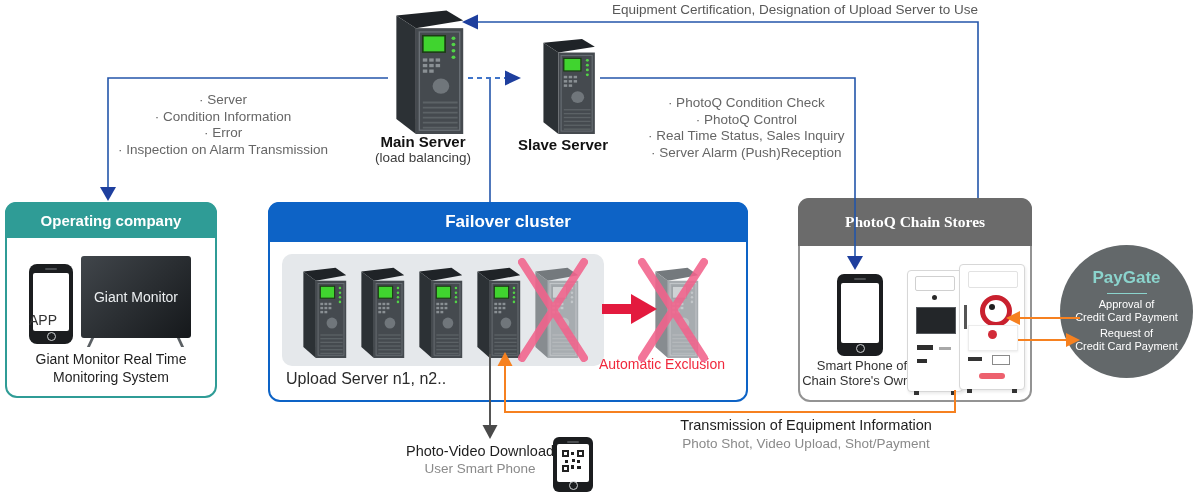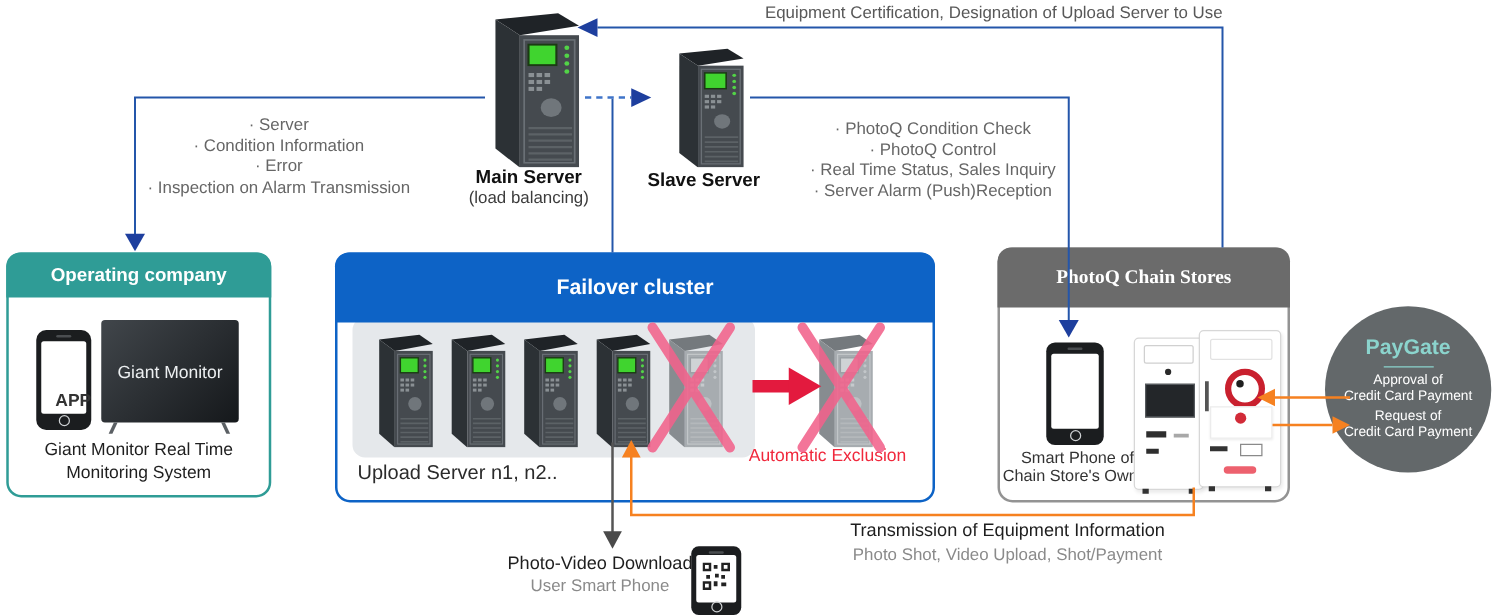--- a/index.html
+++ b/index.html
@@ -11,41 +11,41 @@
   .dark{color:#1e1e1e;}
   .sub{color:#8a8a8a;}
 
   
   .panel{position:absolute;background:#fff;border-radius:12px;z-index:10;box-sizing:border-box;}
   .panel-header{position:absolute;top:-2px;left:-2px;right:-2px;display:flex;align-items:center;
                 justify-content:center;color:#fff;font-weight:bold;border-radius:11px 11px 0 0;z-index:2;}
   .op-box{left:5px;top:202px;width:212px;height:196px;border:2px solid #2f9c96;}
   .op-box .panel-header{height:36px;background:#2f9c96;font-size:15px;}
   .fo-box{left:268px;top:202px;width:480px;height:200px;border:2px solid #0d63c6;}
-  .fo-box .panel-header{height:56px;background:#0d63c6;font-size:17px;}
+  .fo-box .panel-header{height:40px;background:#0d63c6;font-size:17px;}
   .pq-box{left:798px;top:198px;width:234px;height:204px;border:2px solid #939393;}
   .pq-box .panel-header{height:48px;background:#6b6b6b;font-size:15.5px;font-family:Liberation Serif, serif;}
 
   
   .cluster-zone{position:absolute;left:12px;top:50px;width:322px;height:112px;background:#e5e8eb;border-radius:10px;}
   .srv{position:absolute;z-index:12;}
   .srv-dark{--top:#1f2327;--side:#2c3135;--front:#454a4f;--screen:#40d42f;--screenb:#1b3a14;
             --led:#52d447;--btn:#8a9094;--spk:#70767b;--vent:#5c6266;--edge:#6a7076;}
   .srv-gray{--top:#74797d;--side:#878c90;--front:#a7acb0;--screen:#cfd3d5;--screenb:#9aa0a4;
             --led:#c2c6c9;--btn:#c6cacd;--spk:#bdc1c4;--vent:#b4b8bb;--edge:#c4c8cb;}
   .upload-lbl{position:absolute;left:16px;top:166px;font-size:16px;color:#2b2b2b;}
   .exclusion{position:absolute;left:308px;top:151px;width:168px;text-align:center;
              font-size:14px;line-height:18px;color:#f0283c;font-weight:500;}
 
   
   .phone{position:absolute;background:#1b1d1f;border-radius:8px;}
   .phone .screen{position:absolute;left:4px;right:4px;top:9px;bottom:13px;background:#fff;border-radius:2px;}
   .phone .speaker{position:absolute;top:4px;left:50%;width:12px;height:2px;margin-left:-6px;background:#4a4d50;border-radius:2px;}
   .phone .home{position:absolute;bottom:3px;left:50%;width:7px;height:7px;margin-left:-4px;border:1.5px solid #cfd2d4;border-radius:50%;}
-  .app-txt{position:absolute;left:0;right:0;bottom:16px;text-align:right;font-size:14px;font-weight:bold;color:#333;}
+  .app-txt{position:absolute;left:0;right:0;bottom:16px;text-align:left;font-size:14px;font-weight:normal;color:#333;}
   .tv{position:absolute;background:linear-gradient(135deg,#41464b,#15181b);border-radius:3px;
       display:flex;align-items:center;justify-content:center;color:#eceff1;font-size:14px;}
   .tv-leg{position:absolute;width:3px;height:9px;background:#5b6064;}
   .caption{position:absolute;left:0;right:0;font-size:14px;line-height:18px;color:#1f1f1f;text-align:center;}
 
   
   .kiosk{position:absolute;background:#fff;border:1px solid #d7d7d7;border-radius:4px;box-shadow:1px 2px 3px rgba(0,0,0,0.08);}
   .k-el{position:absolute;}
 
   

